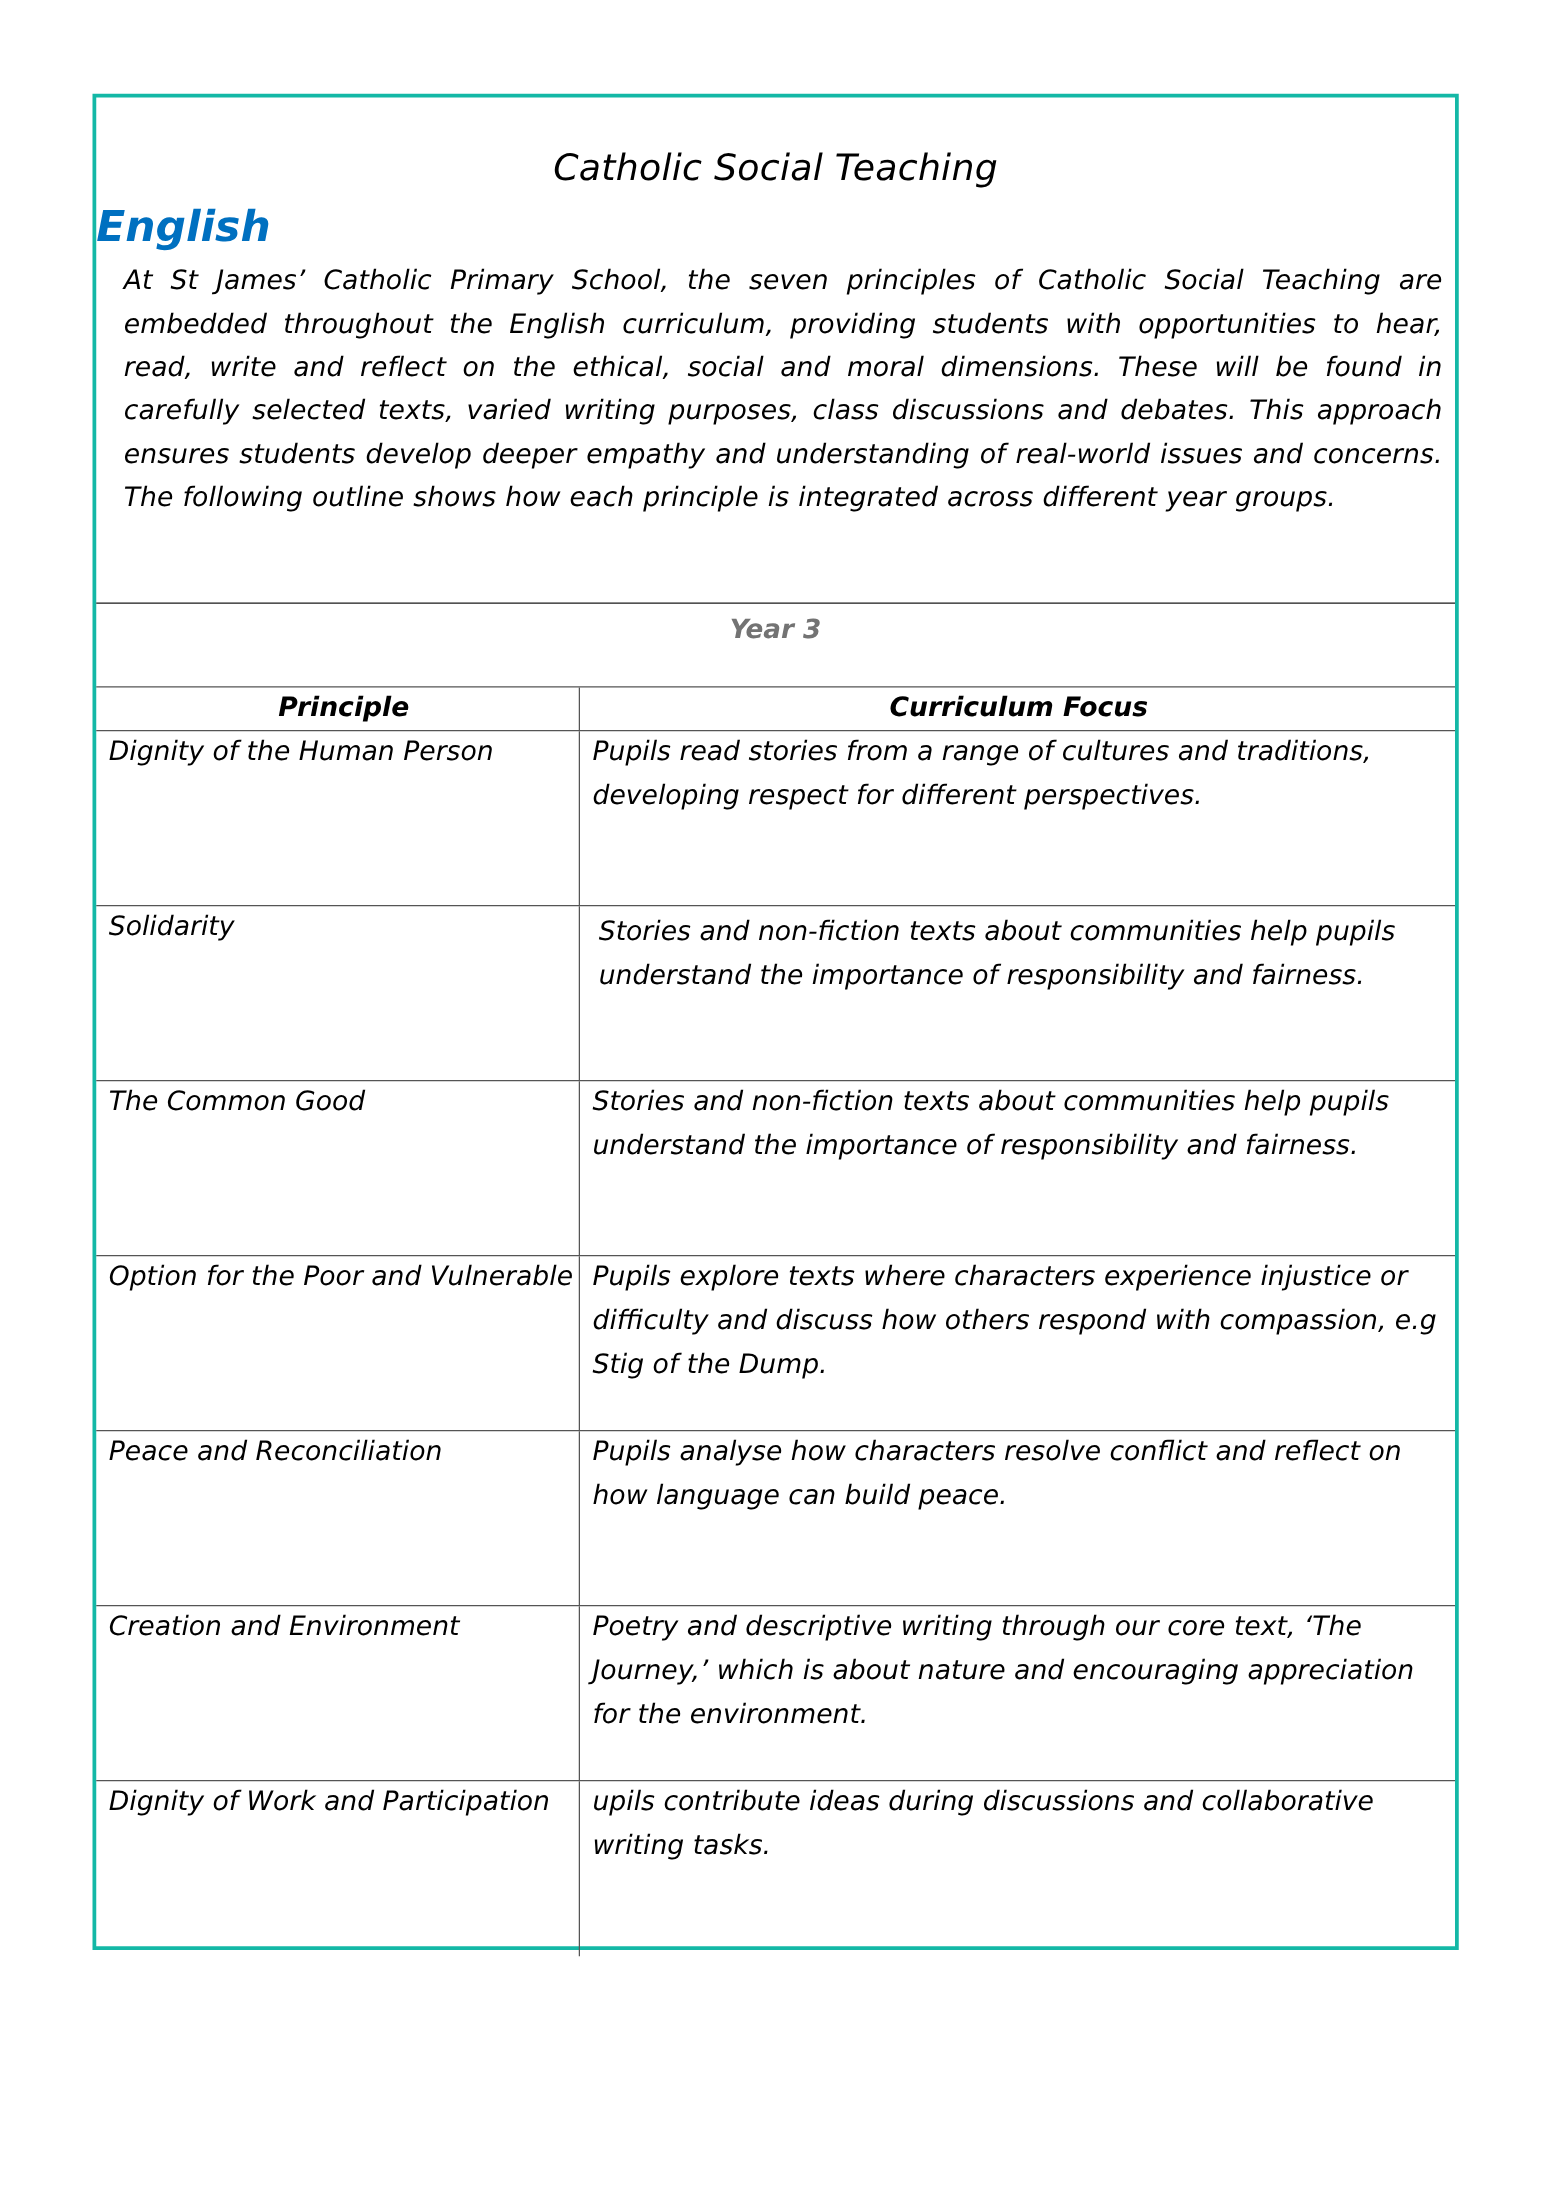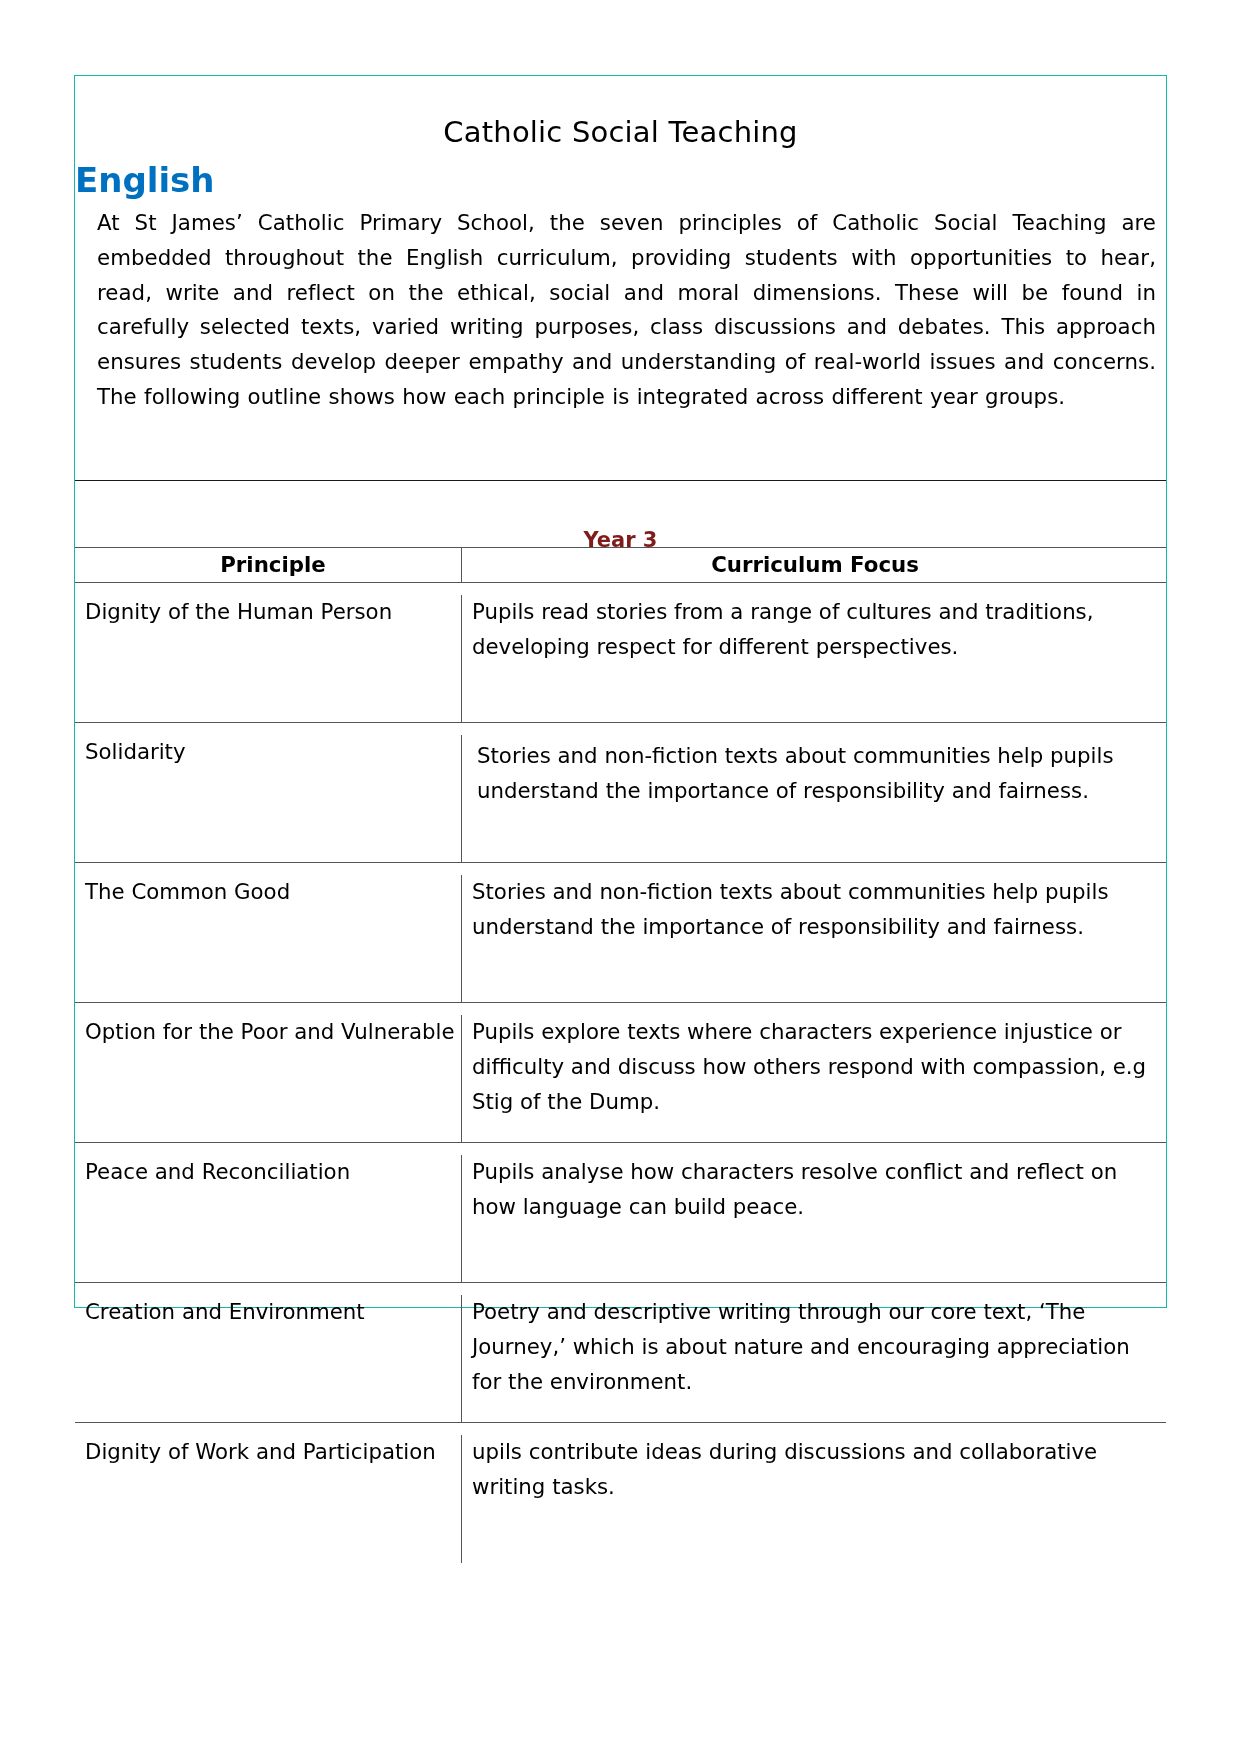--- a/index.html
+++ b/index.html
@@ -13,23 +13,24 @@
       position: relative;
       overflow: hidden;
       font-family: "DejaVu Sans", sans-serif;
       color: #000000;
     }
     .doc-box {
       position: absolute;
       left: 74px;
       top: 75px;
       width: 1093px;
-      height: 1233px;
-      border: 1px solid #14b8a6;
-      box-sizing: border-box;
+      height: 1485px;
+      border: 3px solid #14b8a6;
+      box-sizing: border-box;
+      font-style: italic;
     }
     .intro {
       position: absolute;
       left: 0;
       top: 0;
       width: 100%;
       height: 405px;
       box-sizing: border-box;
       border-bottom: 1px solid #1a1a1a;
     }
@@ -75,23 +76,22 @@
       box-sizing: border-box;
     }
     .year-label {
       position: absolute;
       left: 0;
       right: 0;
       top: 6px;
       text-align: center;
       font-size: 21px;
       font-weight: bold;
-      color: #7f1d1d;
+      color: #737373;
       line-height: 28px;
-      margin-top: 39px;
     }
     .table {
       position: absolute;
       left: 0;
       top: 472px;
       width: 100%;
     }
     .trow {
       position: relative;
       width: 100%;
@@ -128,21 +128,20 @@
     .header-row .cell {
       font-weight: bold;
       line-height: 34px;
       top: 0;
     }
     .data-row {
       height: 140px;
     }
     .data-row .cell {
       padding-top: 0;
-      margin-top: 12px;
     }
     .data-row.indent .cell.focus {
       padding-left: 15px;
       padding-top: 4px;
     }
   </style>
 </head>
 <body>
 
 <div class="doc-box">

